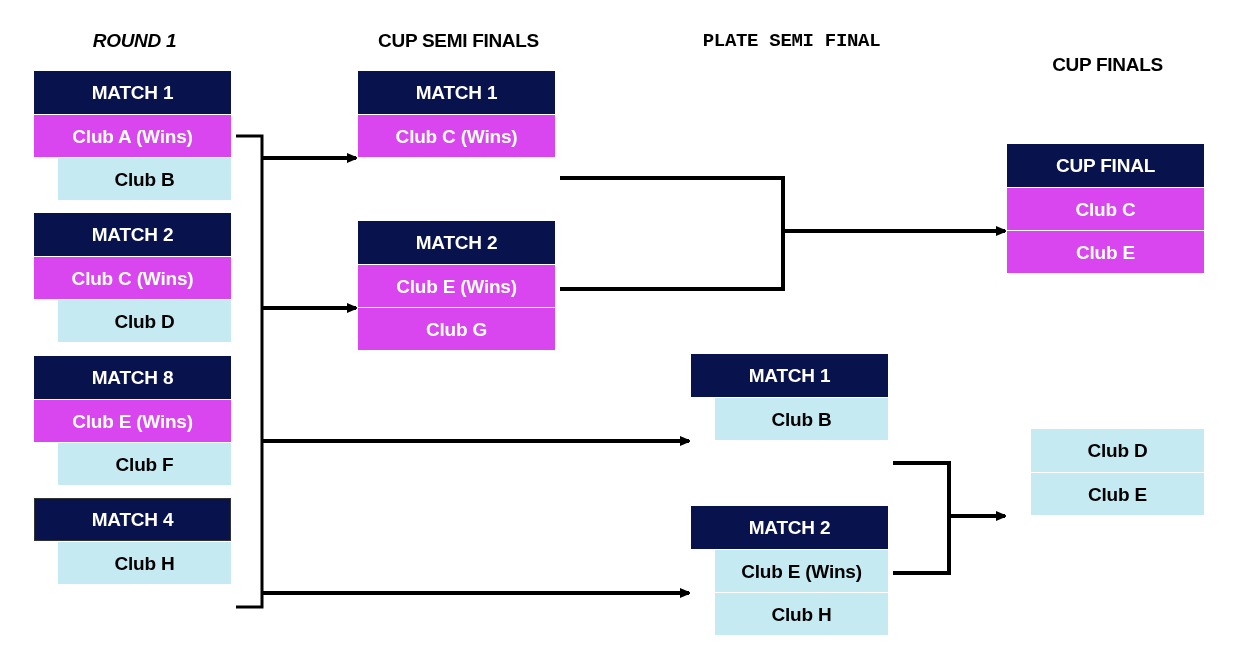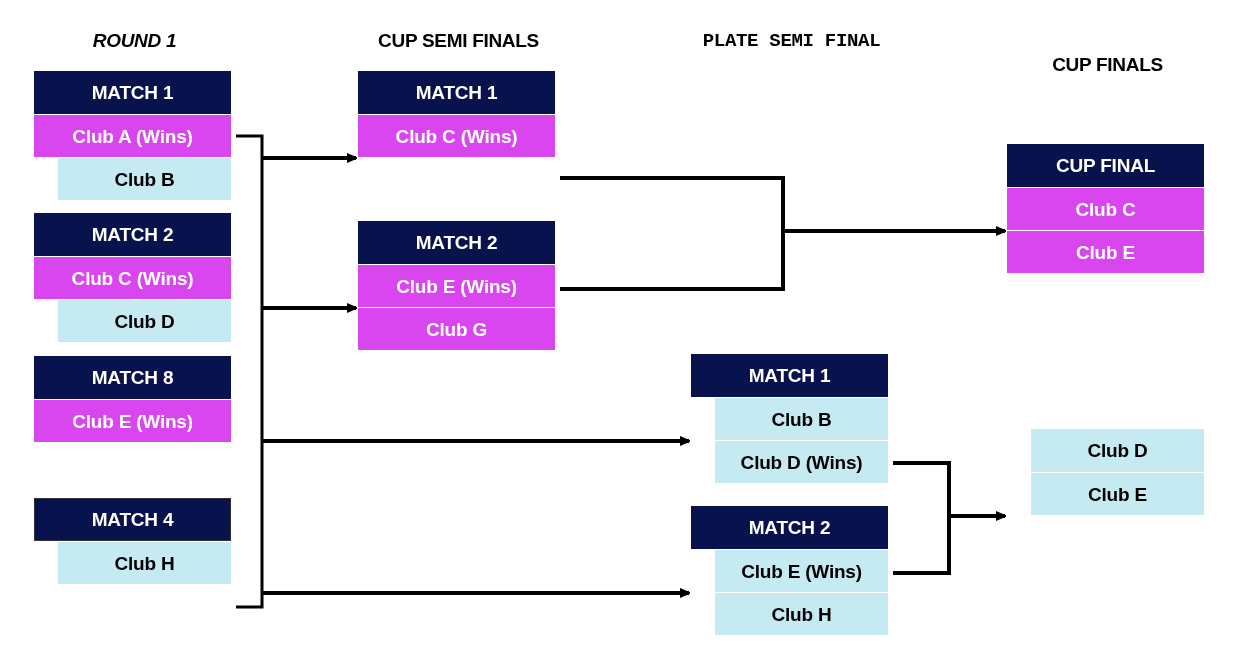--- a/index.html
+++ b/index.html
@@ -55,40 +55,40 @@
   <div class="cell lose">Club B</div>
 </div>
 <div class="match" style="left:34px;top:213px;">
   <div class="cell hdr">MATCH 2</div>
   <div class="cell win">Club C (Wins)</div>
   <div class="cell lose">Club D</div>
 </div>
 <div class="match" style="left:34px;top:356px;">
   <div class="cell hdr">MATCH 8</div>
   <div class="cell win">Club E (Wins)</div>
+  <div class="cell lose">Club F</div>
 </div>
 <div class="match outlined" style="left:34px;top:498px;">
   <div class="cell hdr">MATCH 4</div>
   <div class="cell lose">Club H</div>
 </div>
 
 <div class="match" style="left:358px;top:71px;">
   <div class="cell hdr">MATCH 1</div>
   <div class="cell win">Club C (Wins)</div>
 </div>
 <div class="match" style="left:358px;top:221px;">
   <div class="cell hdr">MATCH 2</div>
   <div class="cell win">Club E (Wins)</div>
   <div class="cell win">Club G</div>
 </div>
 
 <div class="match" style="left:691px;top:354px;">
   <div class="cell hdr">MATCH 1</div>
   <div class="cell lose">Club B</div>
-  <div class="cell lose">Club D (Wins)</div>
 </div>
 <div class="match" style="left:691px;top:506px;">
   <div class="cell hdr">MATCH 2</div>
   <div class="cell lose">Club E (Wins)</div>
   <div class="cell lose">Club H</div>
 </div>
 
 <div class="match" style="left:1007px;top:144px;">
   <div class="cell hdr">CUP FINAL</div>
   <div class="cell win">Club C</div>

